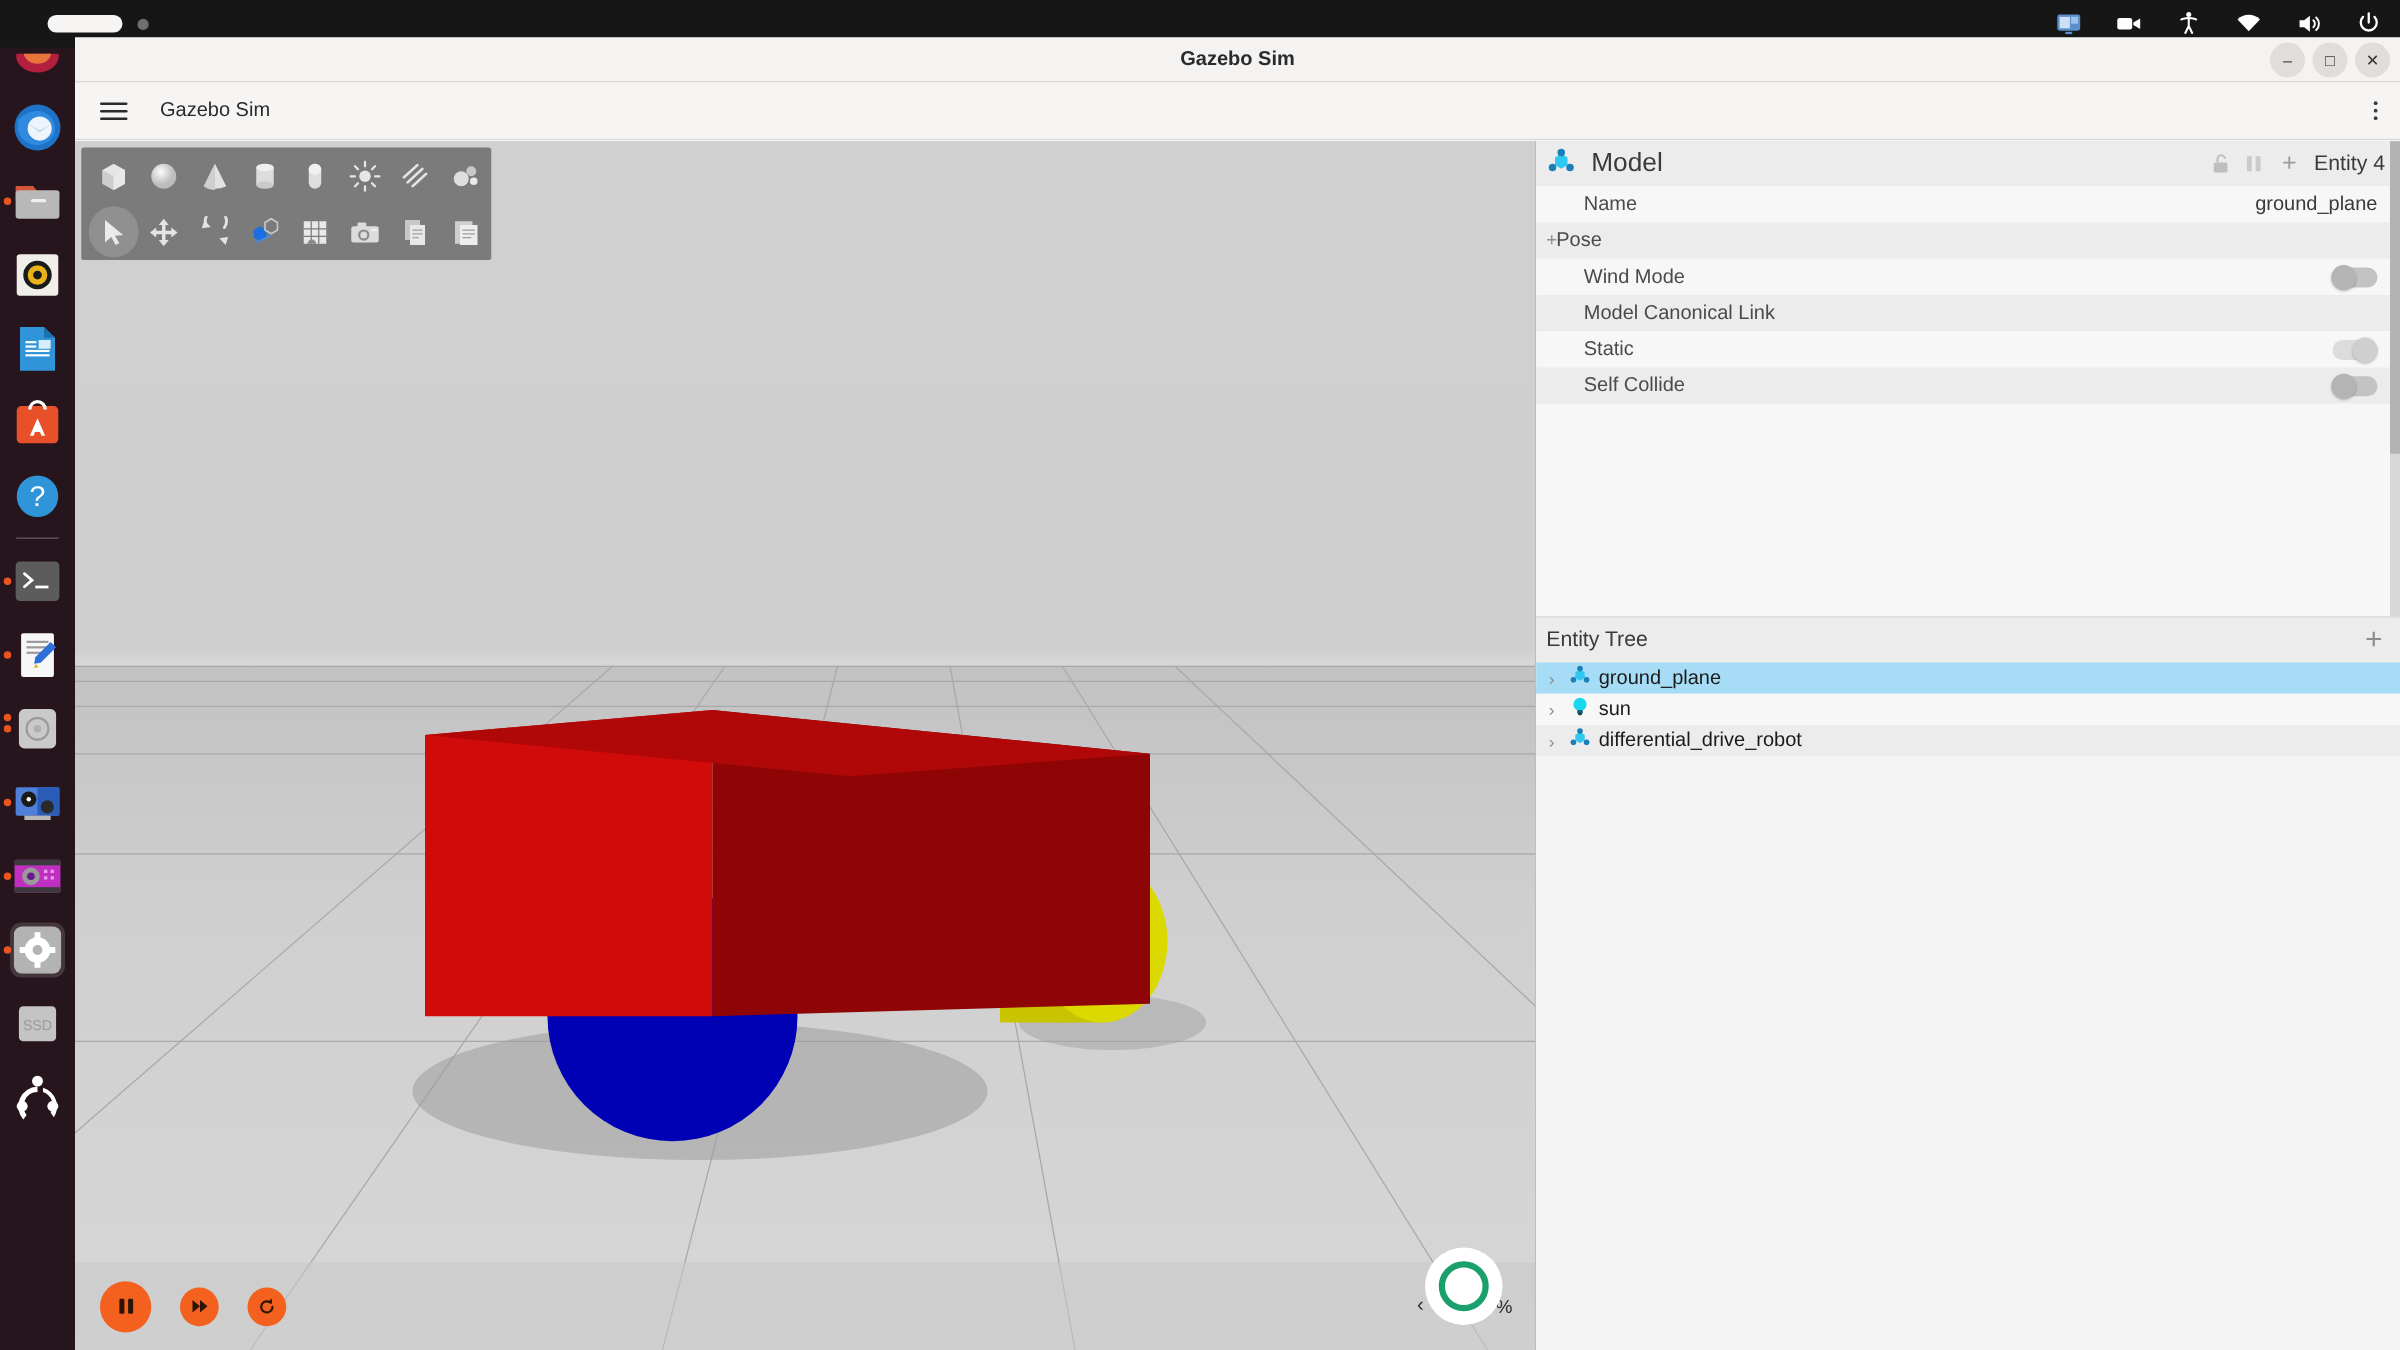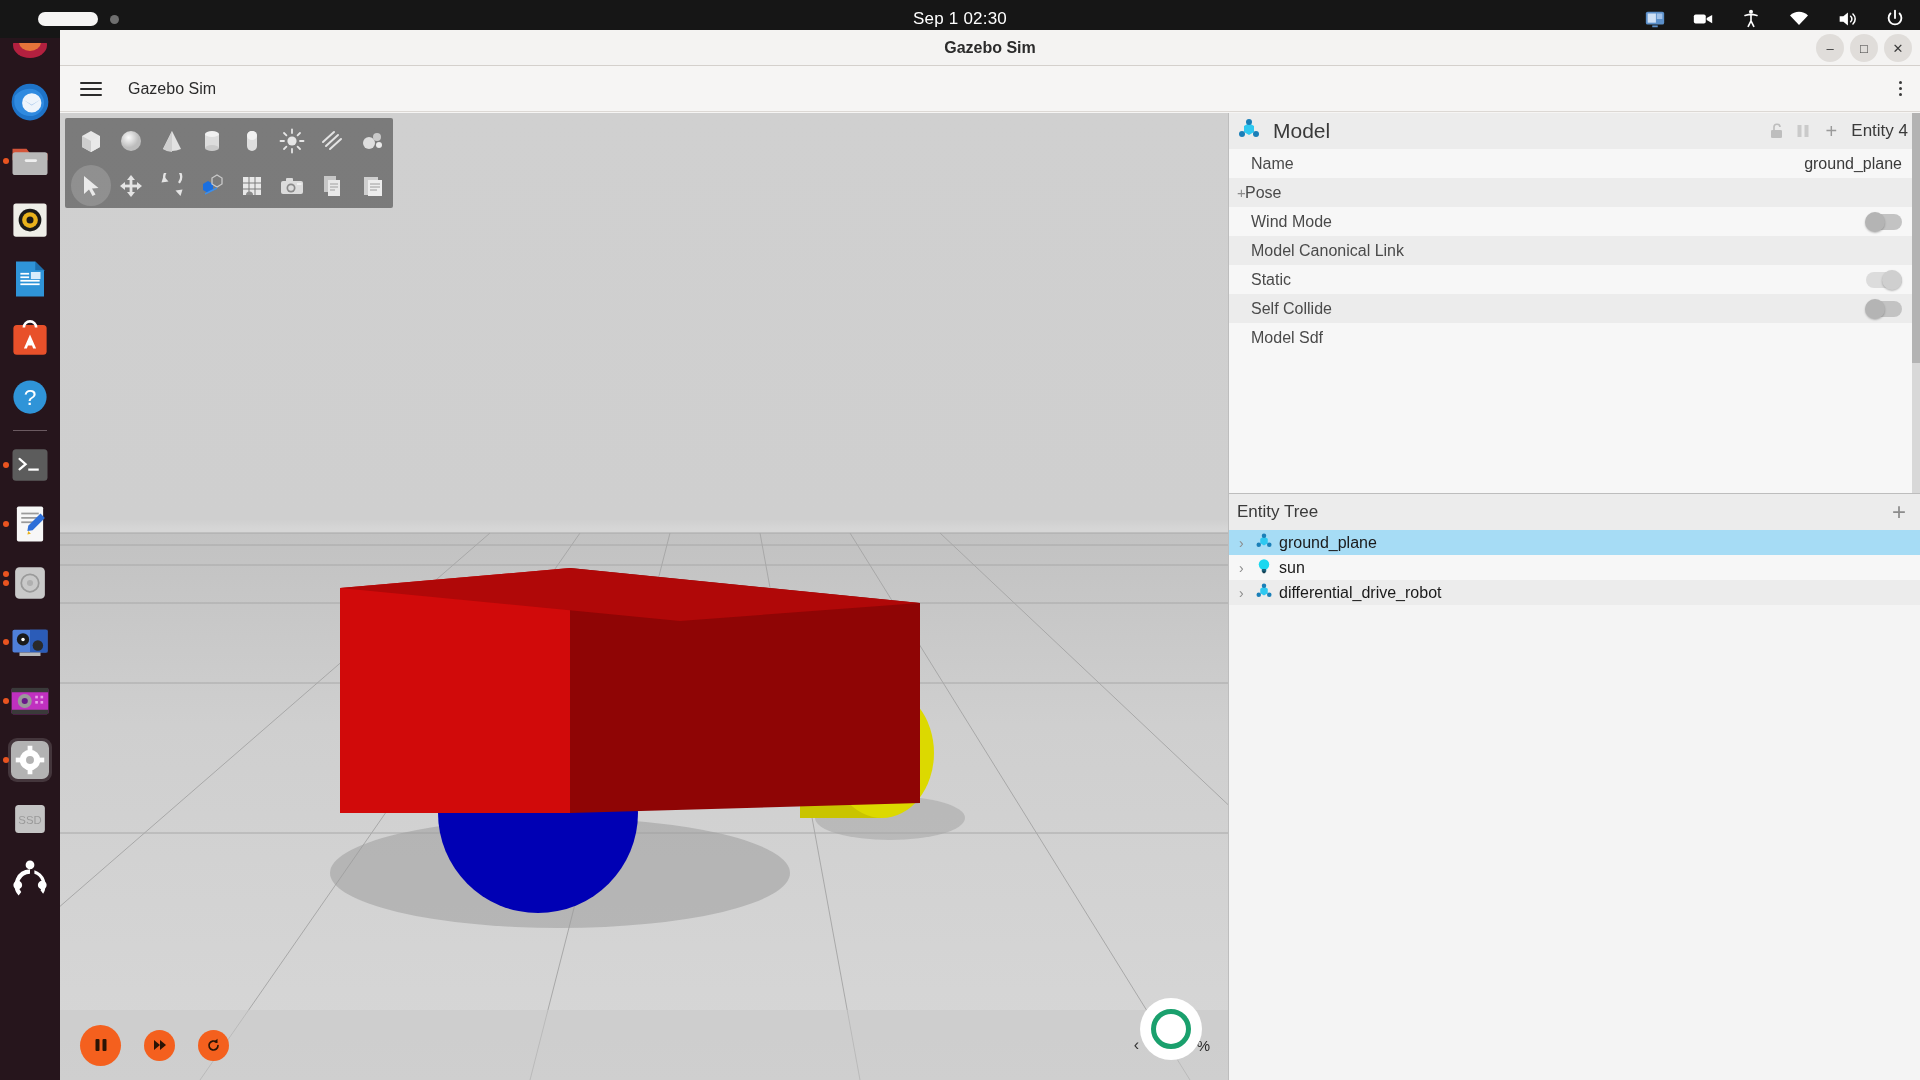--- a/index.html
+++ b/index.html
@@ -107,21 +107,21 @@
   }
   .model-header .mtitle { font-size: 21px; color: #3a3a3a; margin-left: 4px;}
   .model-header .spacer { flex: 1; }
   .model-header .hicon { opacity: .55; display:flex; align-items:center;}
   .model-header .plus { font-size: 20px; color: #9a9a9a; padding: 0 6px;}
   .model-header .entity { font-size: 17px; color:#3a3a3a; }
 
   .prop-row { height: 29px; display: flex; align-items: center; padding: 0 18px 0 0; font-size: 16px; color: #4a4a4a; }
   .prop-row:nth-child(odd) { background: #f7f7f7; }
   .prop-row:nth-child(even) { background: #ececec; }
-  .prop-row .pname { padding-left: 22px; }
+  .prop-row .pname { padding-left: 22px; margin-left: 16px; }
   .prop-row .pexp { padding-left: 8px; width: 16px; color:#8c8c8c; font-size: 15px;}
   .prop-row .pval { margin-left: auto; color: #3a3a3a; }
   .toggle { margin-left: auto; width: 36px; height: 16px; border-radius: 8px; background: #c3c3c3; position: relative; }
   .toggle i { position: absolute; top: -2px; left: -1px; width: 20px; height: 20px; border-radius: 50%;
               background: #b4b4b4; box-shadow: 0 1px 2px rgba(0,0,0,.25); display:block;}
   .toggle.on { background: #dcdcdc; }
   .toggle.on i { left: 16px; background: #cfcfcf; }
   #propfill { flex: 1; background: #f7f7f7; }
 
   #entitycard { flex: 1; background: #f4f4f4; border-top: 1px solid #bdbdbd; display:flex; flex-direction:column; }
@@ -145,21 +145,20 @@
   #desk-ring i { width: 40px; height: 40px; border-radius: 50%; border: 5px solid #1aa06d; display:block;}
 </style>
 </head>
 <body>
 
 <div id="topbar">
   <div class="activities">
     <span class="pill"></span>
     <span class="dot"></span>
   </div>
-  <div id="clock">Sep 1  02:30</div>
   <div id="tray">
     <span>
       <svg class="ic" viewBox="0 0 24 24">
           <rect x="2" y="4" width="20" height="14" rx="2" fill="#5b8fc9"></rect>
           <rect x="4" y="6" width="9" height="10" fill="#cfe0f5"></rect>
           <rect x="14" y="6" width="6" height="6" fill="#9fc0e8"></rect>
           <rect x="9" y="19" width="6" height="2" fill="#5b8fc9"></rect>
         </svg>
     </span>
     <span>
@@ -652,23 +651,20 @@
             <span class="toggle on">
                 <i></i>
               </span>
           </div>
           <div class="prop-row">
             <span class="pname">Self Collide</span>
             <span class="toggle">
                 <i></i>
               </span>
           </div>
-          <div class="prop-row">
-            <span class="pname">Model Sdf</span>
-          </div>
         </div>
         <div id="propfill"></div>
         <div id="panelscroll">
             <i></i>
           </div>
       </div>
 
       <div id="entitycard">
         <div id="entityhdr">
           <span class="ttl">Entity Tree</span>

